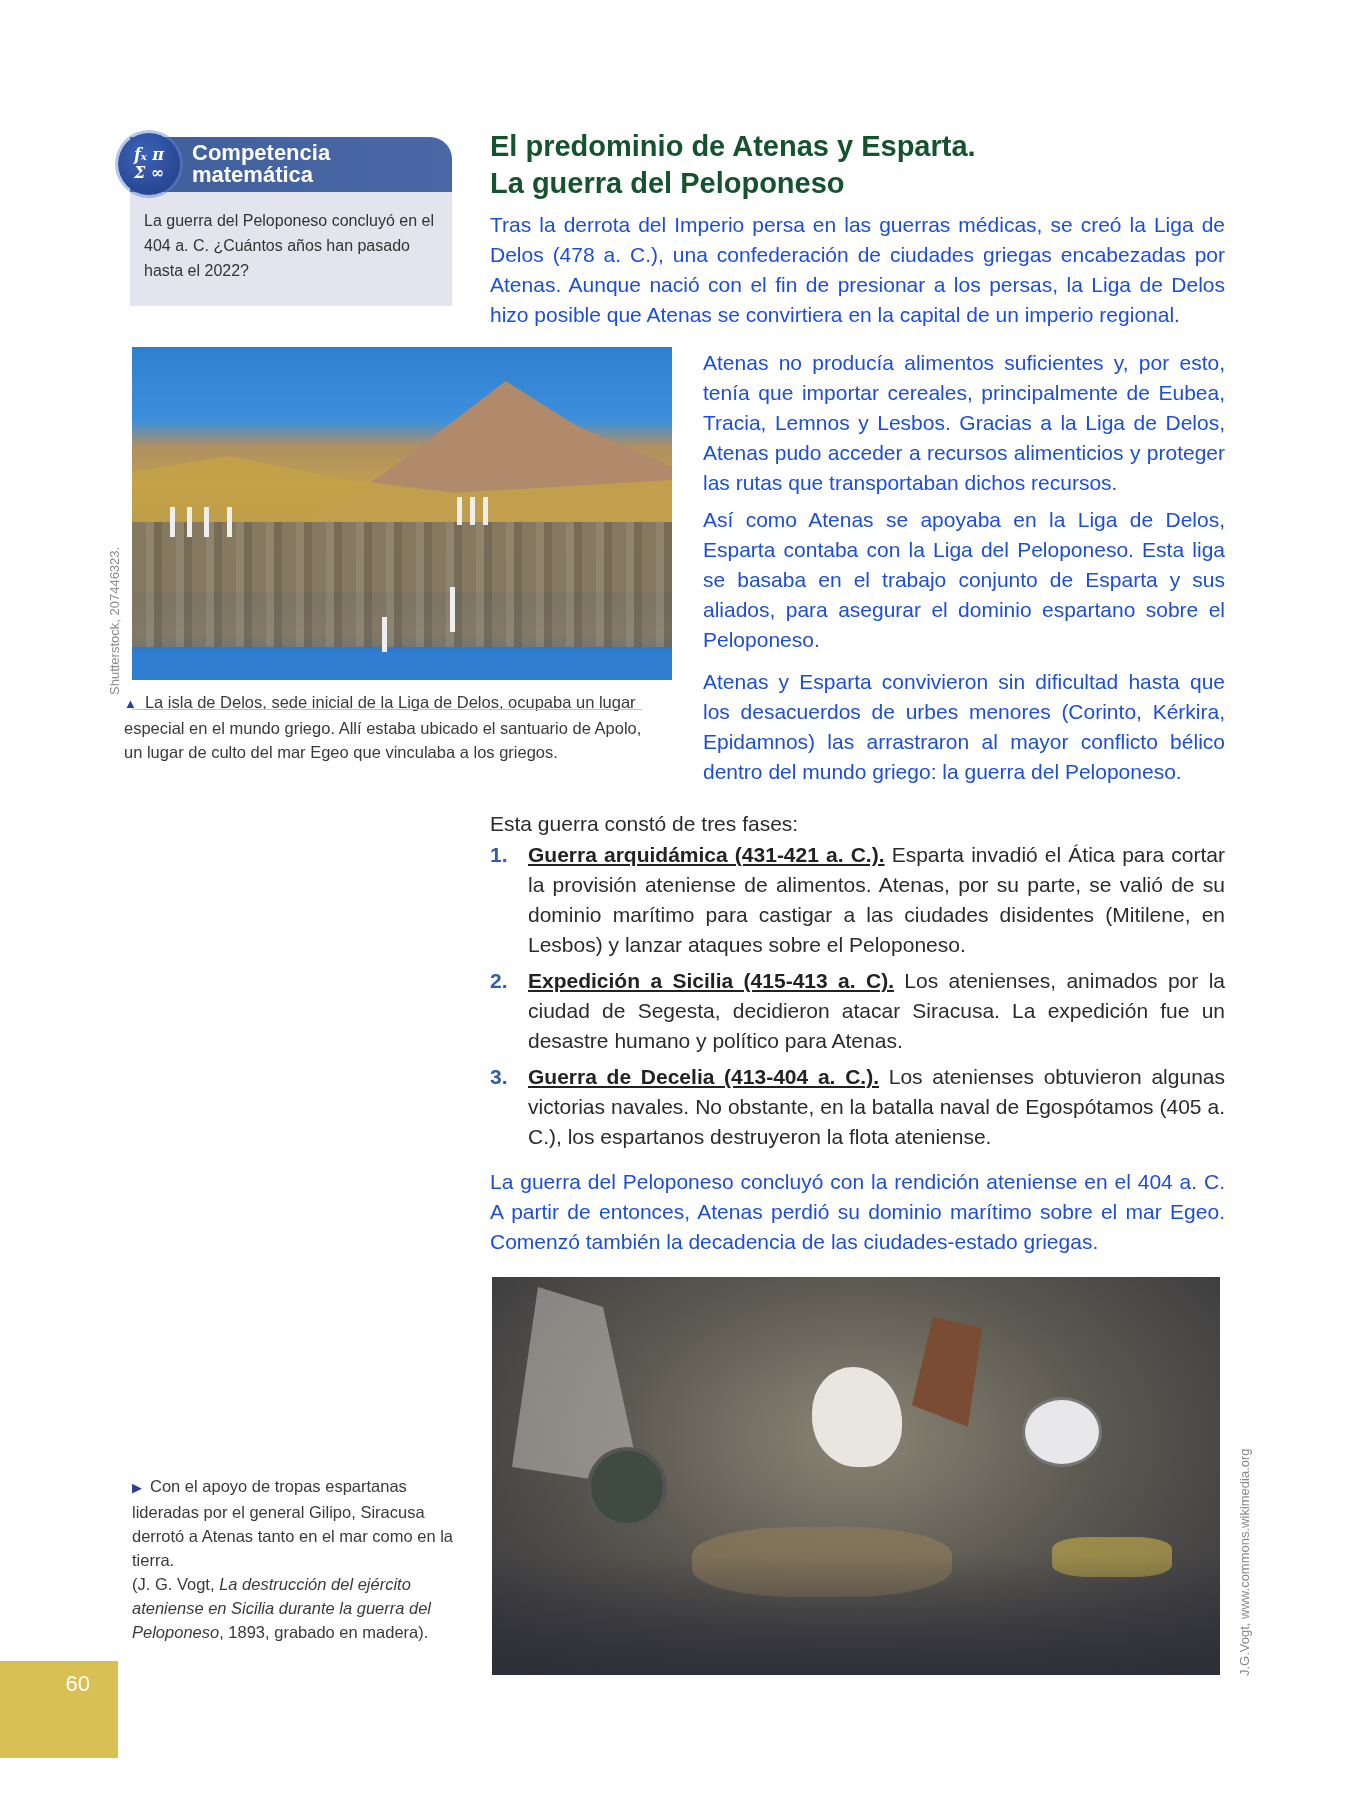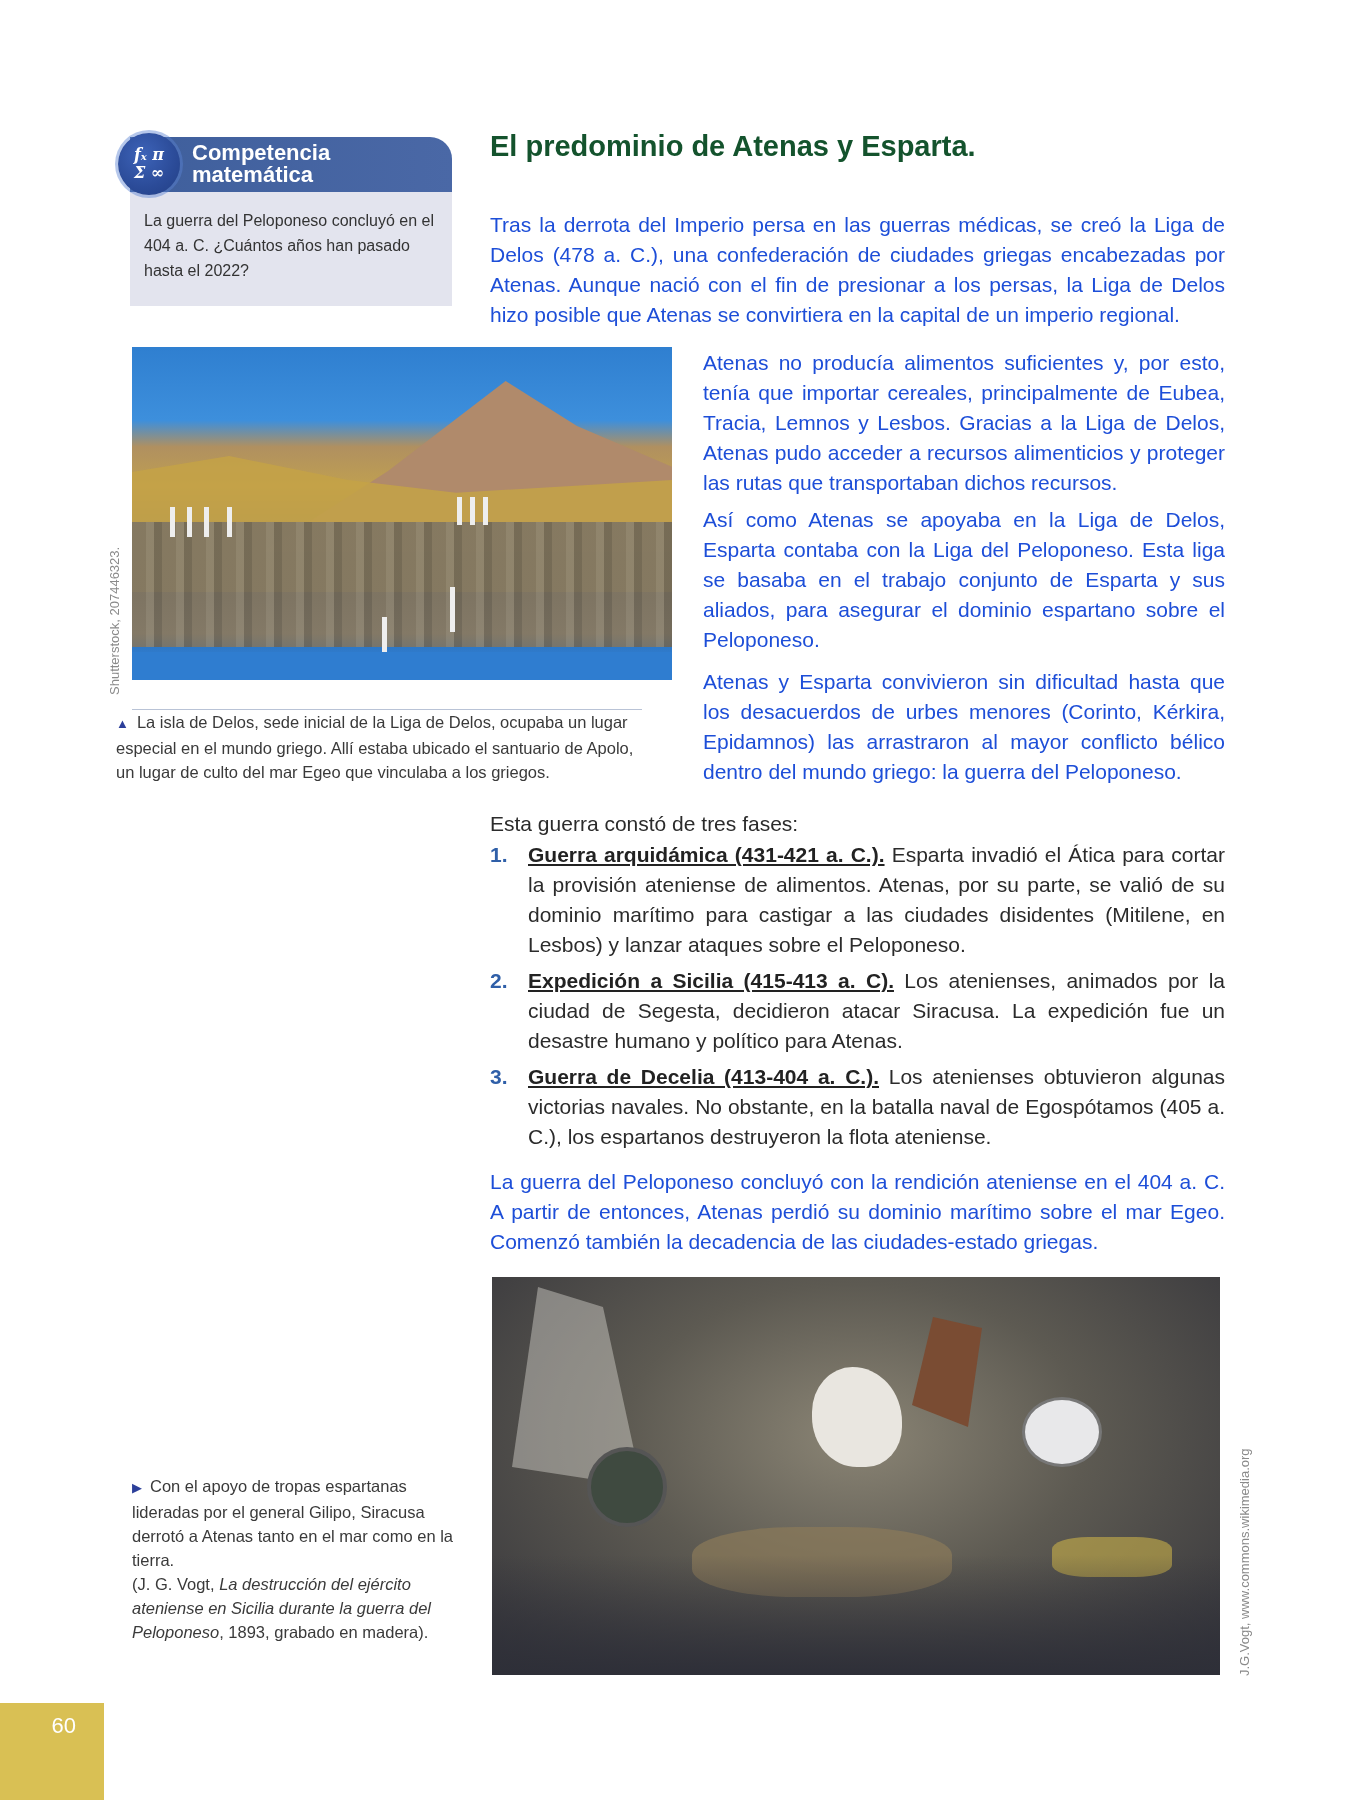--- a/index.html
+++ b/index.html
@@ -41,21 +41,21 @@
   }
   .delos .hill { position: absolute; left: 130px; top: 25px; width: 420px; height: 180px; background: #b08a6b; clip-path: polygon(0 100%, 30% 55%, 58% 5%, 75% 30%, 100% 55%, 100% 100%); }
   .delos .slope { position: absolute; left: 0; top: 85px; width: 540px; height: 160px; background: #c4a247; clip-path: polygon(0 25%, 18% 15%, 40% 30%, 60% 38%, 100% 30%, 100% 100%, 0 100%); opacity: .85; }
   .delos .ruins { position: absolute; left: 0; top: 175px; width: 540px; height: 125px; background: repeating-linear-gradient(90deg, #7f7563 0 14px, #8b8270 14px 22px, #6e6657 22px 30px); opacity: .9; }
   .delos .sea { position: absolute; left: 0; bottom: 0; width: 540px; height: 28px; background: #2f7dd0; }
   .delos .col { position: absolute; width: 5px; background: #eee; }
   .credit-delos {
     position: absolute; left: 107px; top: 695px; transform-origin: left top; transform: rotate(-90deg);
     font-size: 13px; color: #8a8a8a; white-space: nowrap;
   }
-  .cap-delos { position: absolute; left: 116px; top: 690px; width: 520px; font-size: 16.5px; line-height: 24px; color: #3a3a3a; margin-top: 20px; }
+  .cap-delos { position: absolute; left: 124px; top: 690px; width: 520px; font-size: 16.5px; line-height: 24px; color: #3a3a3a; }
   .cap-line { position: absolute; left: 132px; top: 709px; width: 510px; height: 1px; background: #b9c3d6; }
   .tri { color: #2c3f9a; font-size: 13px; margin-right: 8px; }
 
   .fases-intro { position: absolute; left: 490px; top: 809px; font-size: 21px; line-height: 30px; }
   .list { position: absolute; left: 490px; top: 840px; width: 735px; }
   .item { position: relative; padding-left: 38px; font-size: 21px; line-height: 30px; text-align: justify; margin-bottom: 6px; }
   .item .num { position: absolute; left: 0; top: 0; font-weight: bold; color: #2f5fa8; }
   .item .lead { font-weight: bold; color: #222; text-decoration: underline; }
   .p-final { left: 490px; top: 1167px; width: 735px; }
 
@@ -72,40 +72,41 @@
   .battle .b6 { position: absolute; left: 0; bottom: 0; width: 728px; height: 120px; background: linear-gradient(180deg, rgba(60,60,70,0) 0%, #2e2f38 100%); }
   .battle .b7 { position: absolute; left: 200px; top: 250px; width: 260px; height: 70px; background: #8b7a5a; border-radius: 40%; opacity: .7; }
   .battle .b8 { position: absolute; left: 560px; top: 260px; width: 120px; height: 40px; background: #c9b04a; border-radius: 30%; opacity: .6; }
   .credit-battle {
     position: absolute; left: 1237px; top: 1676px; transform-origin: left top; transform: rotate(-90deg);
     font-size: 13px; color: #8a8a8a; white-space: nowrap;
   }
   .cap-battle { position: absolute; left: 132px; top: 1474px; width: 330px; font-size: 16.5px; line-height: 24px; color: #3a3a3a; }
   .cap-battle i { font-style: italic; }
 
-  .page-num-box { position: absolute; left: 0; top: 1703px; width: 104px; height: 97px; background: #d9c054; }
+  .page-num-box { position: absolute; left: 0; top: 1661px; width: 118px; height: 97px; background: #d9c054; }
   .page-num { position: absolute; right: 28px; top: 10px; color: #fff; font-size: 22px; }
 </style>
 </head>
 <body>
 
 <div class="comp-box">
   <div class="comp-header">
     <div class="comp-icon">
       <span>fₓ π</span>
       <span>Σ ∞</span>
     </div>
     <div>Competencia</div>
     <div>matemática</div>
   </div>
   <div class="comp-body">La guerra del Peloponeso concluyó en el 404 a. C. ¿Cuántos años han pasado hasta el 2022?</div>
 </div>
 
 <h1 class="title">
   <div>El predominio de Atenas y Esparta.</div>
+  <div>La guerra del Peloponeso</div>
 </h1>
 
 <p class="para p-intro">Tras la derrota del Imperio persa en las guerras médicas, se creó la Liga de Delos (478 a. C.), una confederación de ciudades griegas encabezadas por Atenas. Aunque nació con el fin de presionar a los persas, la Liga de Delos hizo posible que Atenas se convirtiera en la capital de un imperio regional.</p>
 
 <div class="delos">
   <div class="hill"></div>
   <div class="slope"></div>
   <div class="ruins"></div>
   <div class="col" style="left:38px;top:160px;height:30px"></div>
   <div class="col" style="left:55px;top:160px;height:30px"></div>

